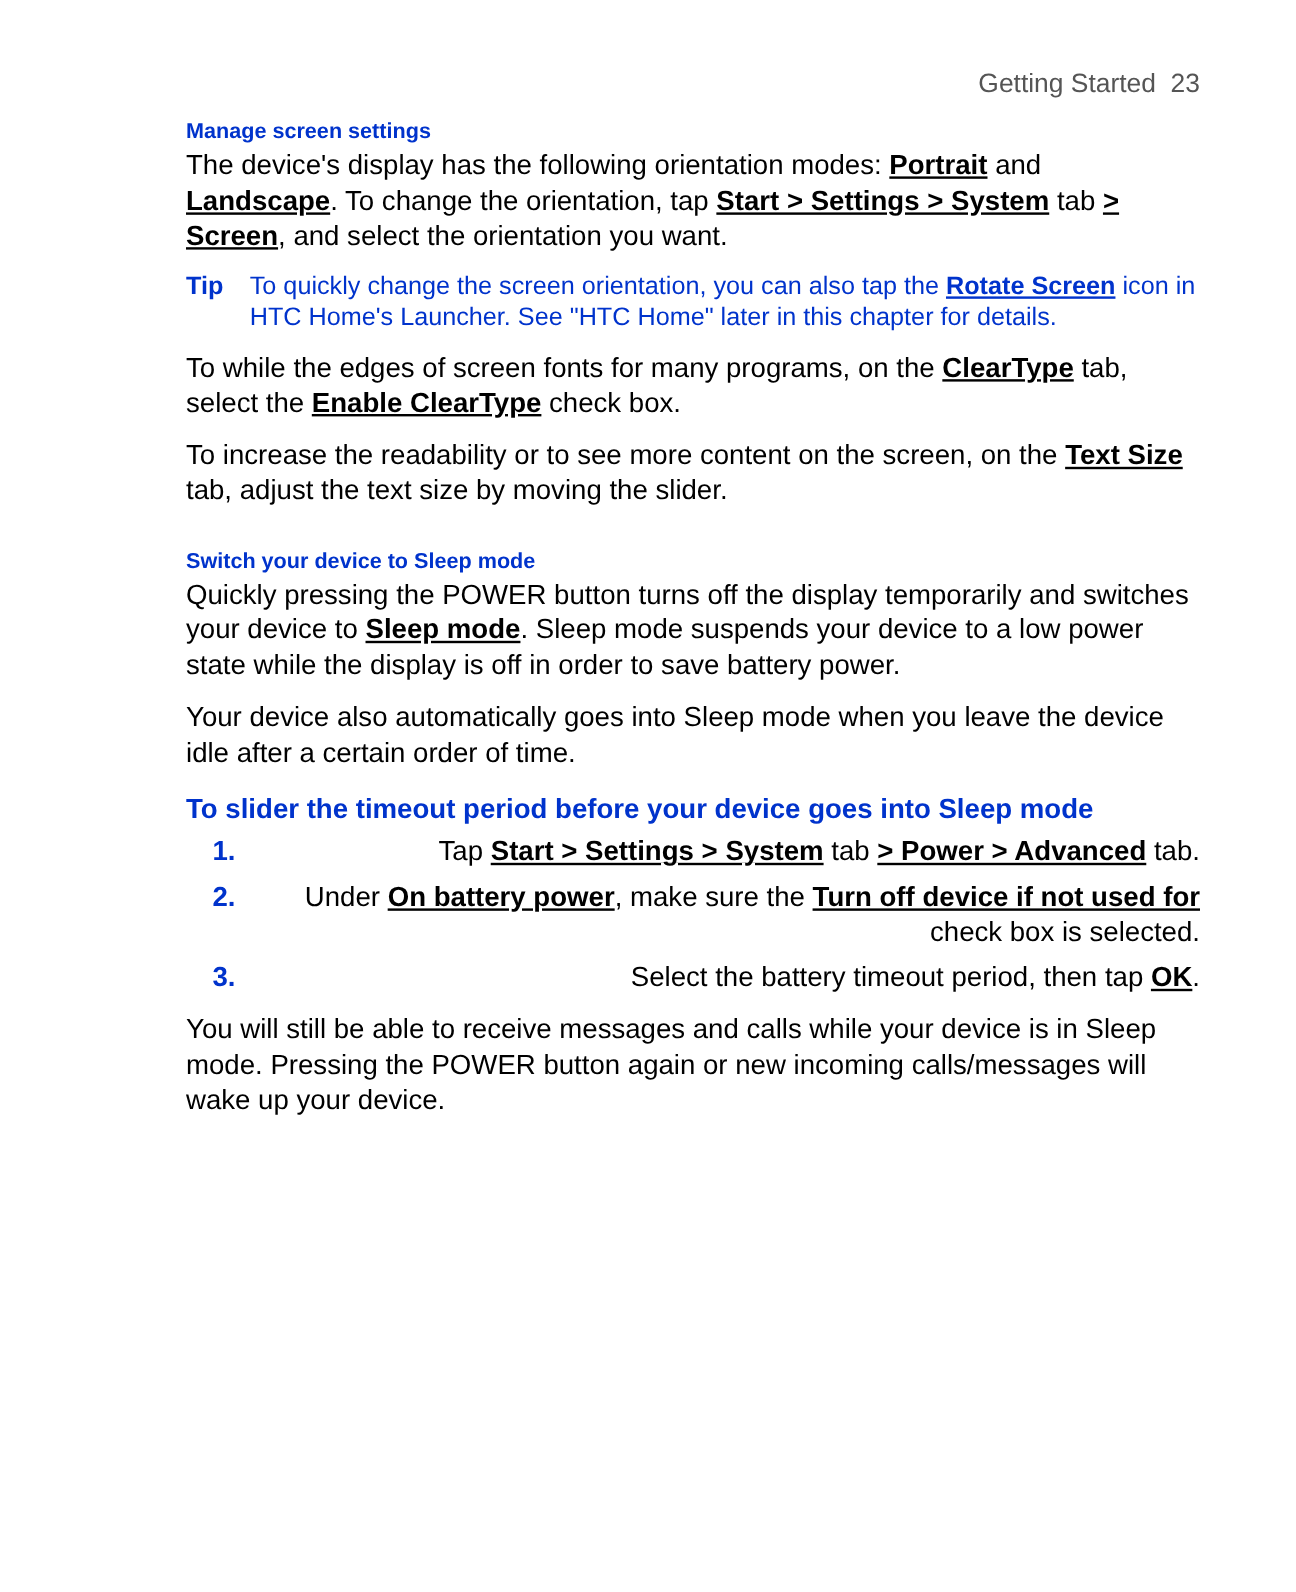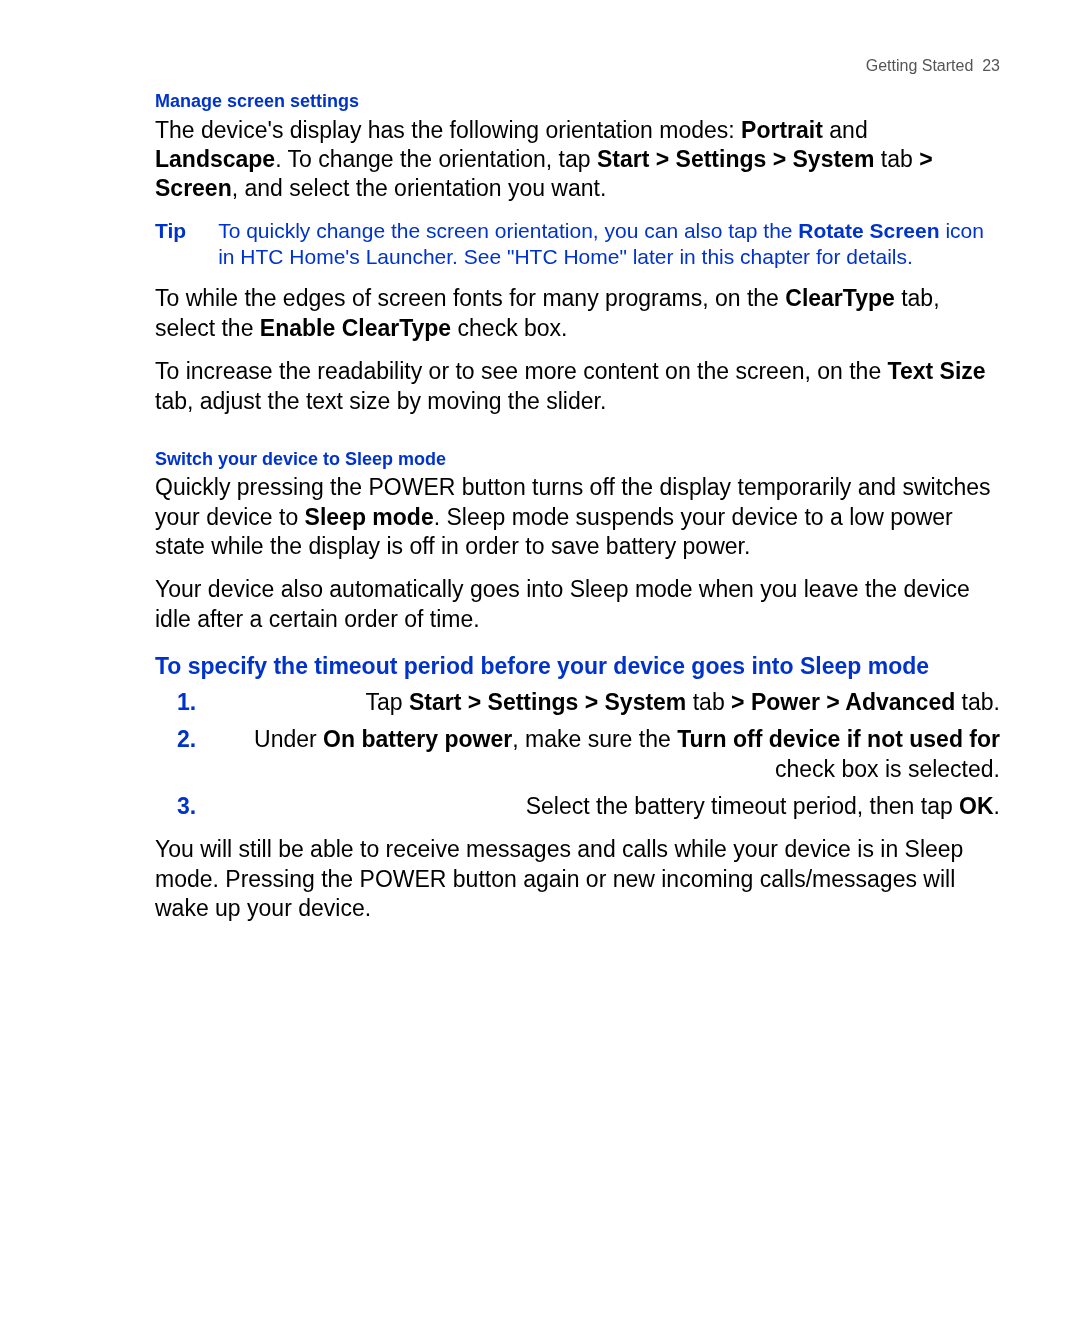--- a/index.html
+++ b/index.html
@@ -9,35 +9,35 @@
       color: #000;
       width: 1080px;
       height: 1327px;
       padding: 56px 80px 56px 155px;
       font-size: 23px;
       line-height: 1.28;
     }
     .header-line {
       text-align: right;
       color: #555;
-      font-size: 16px;
+      font-size: 22px;
       margin-bottom: 14px;
     }
     .heading-blue {
       color: #0033cc;
       font-weight: 700;
       font-size: 18px;
       margin-bottom: 2px;
     }
     .heading-blue.second { margin-top: 32px; }
     p { margin-bottom: 14px; }
-    .bold { font-weight: 700; }
+    .bold { font-weight: 700; text-decoration: underline; }
     .tip-row {
       display: flex;
-      gap: 32px;
+      gap: 22px;
       margin: 6px 0 14px 0;
       color: #0033cc;
       font-size: 21px;
       line-height: 1.25;
     }
     .tip-label { font-weight: 700; flex: 0 0 auto; }
     .tip-body { flex: 1; }
     .tip-body .bold { font-weight: 700; }
     .subhead-blue {
       color: #0033cc;
@@ -97,21 +97,21 @@
 </p>
 
 <div class="heading-blue second">Switch your device to Sleep mode</div>
 
 <p>
   <span>Quickly pressing the POWER button turns off the display temporarily and switches your device to </span><span class="bold">Sleep mode</span><span>. Sleep mode suspends your device to a low power state while the display is off in order to save battery power.</span>
 </p>
 
 <p>Your device also automatically goes into Sleep mode when you leave the device idle after a certain order of time.</p>
 
-<div class="subhead-blue">To specify the timeout period before your device goes into Sleep mode</div>
+<div class="subhead-blue">To slider the timeout period before your device goes into Sleep mode</div>
 
 <ol class="steps">
   <li>
     <span>Tap </span><span class="bold">Start &gt; Settings &gt; System</span><span> tab </span><span class="bold">&gt; Power &gt; Advanced</span><span> tab.</span>
   </li>
   <li>
     <span>Under </span><span class="bold">On battery power</span><span>, make sure the </span><span class="bold">Turn off device if not used for</span><span> check box is selected.</span>
   </li>
   <li>
     <span>Select the battery timeout period, then tap </span><span class="bold">OK</span><span>.</span>

